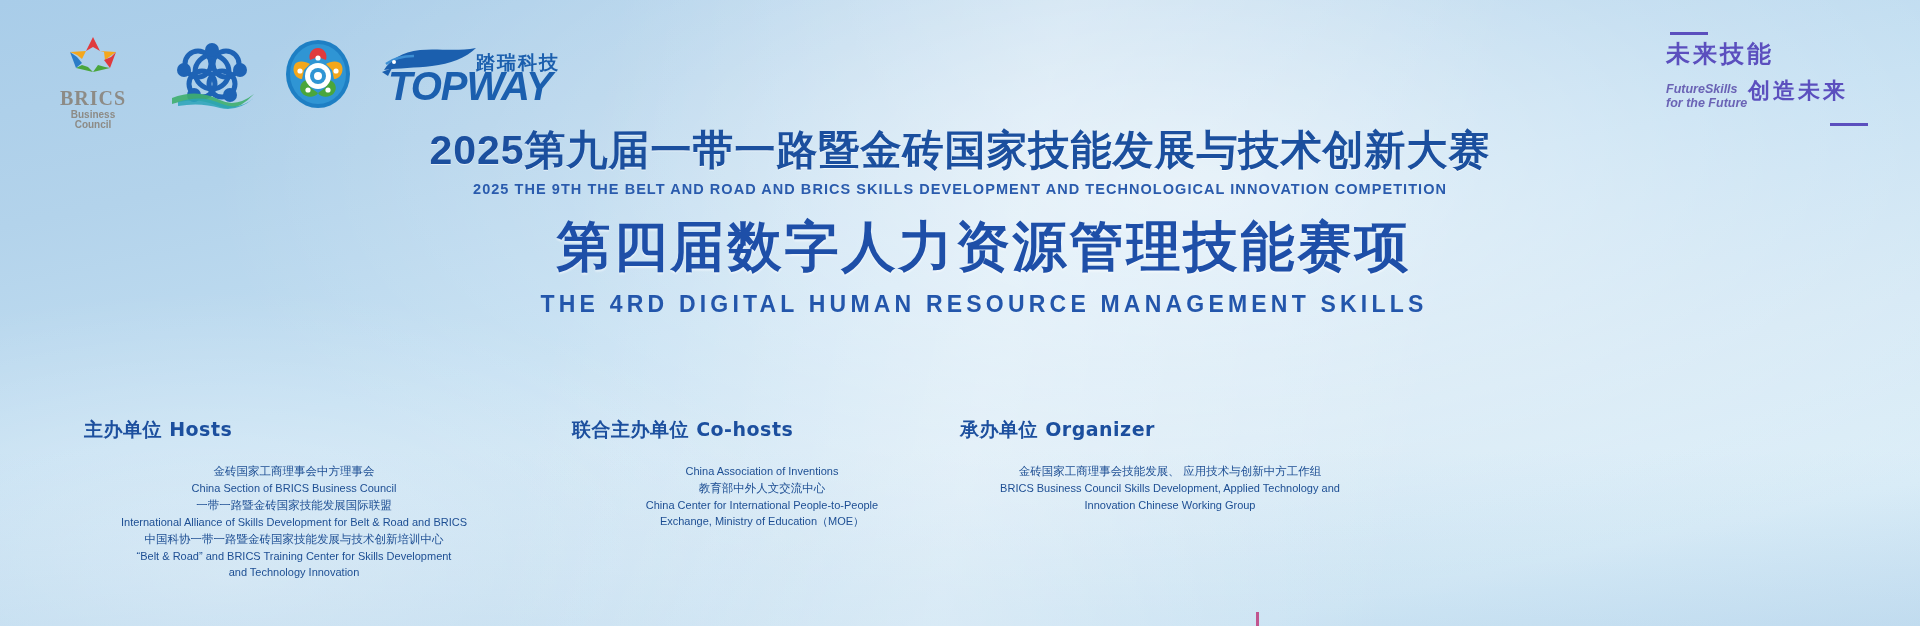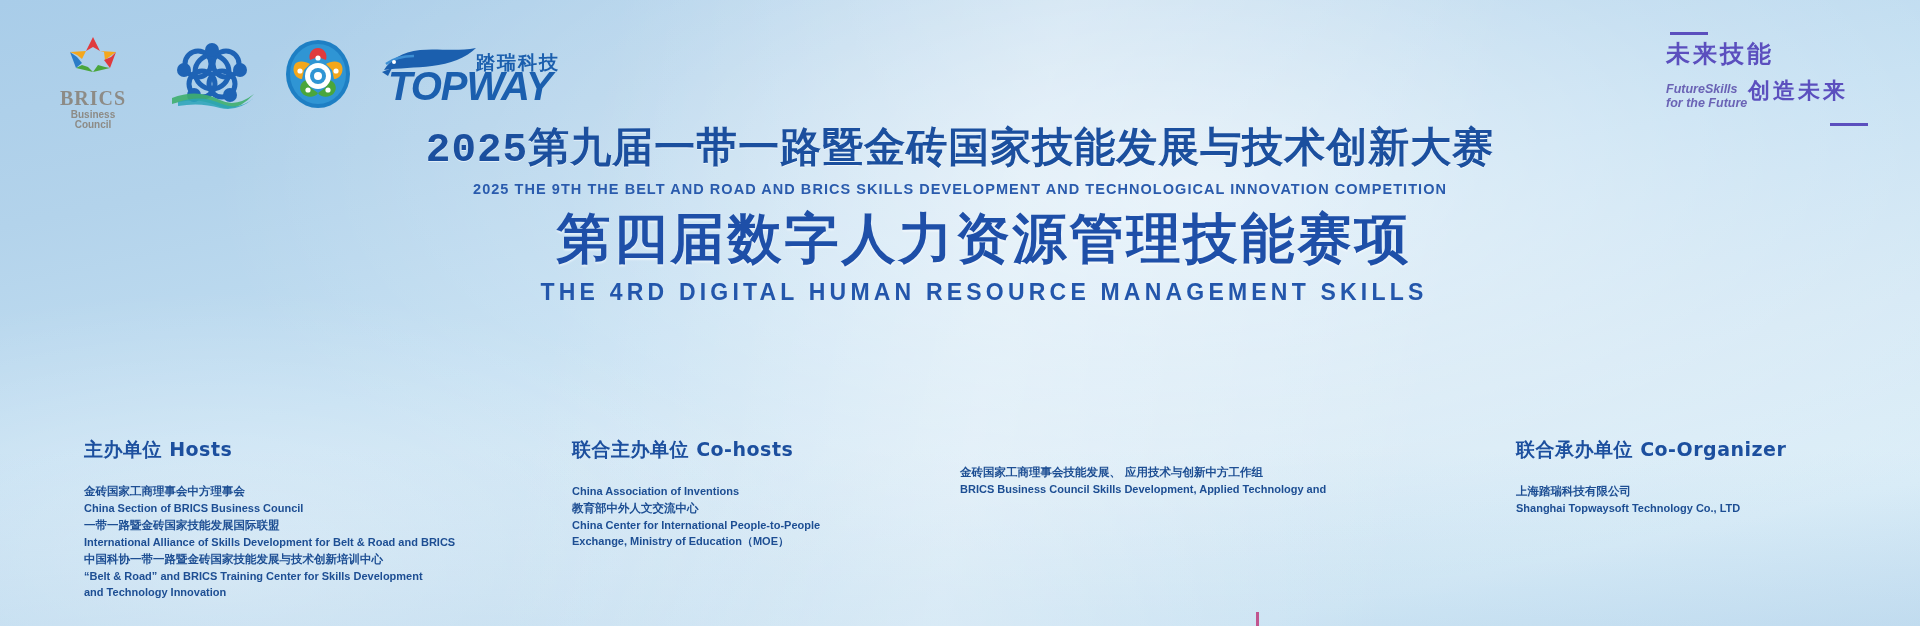--- a/index.html
+++ b/index.html
@@ -46,49 +46,49 @@
   .slogan{position:absolute;right:52px;top:30px;width:320px;height:100px;}
   .slg-rule{position:absolute;left:122px;top:2px;width:38px;height:3px;background:#5b4fbe;}
   .slg-rule2{position:absolute;right:0;bottom:4px;width:38px;height:3px;background:#5b4fbe;}
   .slg-l1{position:absolute;left:118px;top:12px;font-size:24px;font-weight:bold;color:#5b4fbe;letter-spacing:3px;font-family:"DejaVu Sans",sans-serif;line-height:1;}
   .slg-sm{position:absolute;left:118px;top:52px;font-size:12.5px;font-weight:bold;color:#6a63b5;line-height:1.15;font-family:"Liberation Sans",sans-serif;font-style:italic;}
   .slg-l2{position:absolute;left:200px;top:50px;font-size:22px;font-weight:bold;color:#5b4fbe;letter-spacing:3px;font-family:"DejaVu Sans",sans-serif;line-height:1;}
 
   
   .title-block{position:absolute;left:0;right:0;top:128px;text-align:center;}
   .t-main{
-    font-family:Liberation Mono, monospace;font-weight:bold;
+    font-family:Liberation Sans, sans-serif;font-weight:bold;
     font-size:41px;letter-spacing:1px;color:#1b4f9e;line-height:1.12;
     text-shadow:0 1px 0 rgba(255,255,255,0.55);
   }
   .t-main-en{
     font-family:"Liberation Sans",sans-serif;font-weight:bold;
     font-size:14.5px;letter-spacing:1.05px;color:#2a5bad;margin-top:7px;
   }
   .t-sub{
-    font-family:Liberation Sans, sans-serif;font-weight:bold;
-    font-size:54px;letter-spacing:3px;color:#1e4fa8;line-height:1.1;margin-top:12px;
+    font-family:Liberation Mono, monospace;font-weight:bold;
+    font-size:54px;letter-spacing:3px;color:#1e4fa8;line-height:1.1;margin-top:24px;
     text-shadow:0 2px 2px rgba(255,255,255,0.5);
     padding-left:48px;
   }
   .t-sub-en{
     font-family:"Liberation Sans",sans-serif;font-weight:bold;
     font-size:23px;letter-spacing:4.2px;color:#2356ab;margin-top:11px;padding-left:48px;
   }
 
   
-  .orgs{position:absolute;left:0;top:440px;width:1920px;height:180px;}
+  .orgs{position:absolute;left:0;top:420px;width:1920px;height:180px;}
   .col{position:absolute;top:0;}
   .col-1{left:84px;width:420px;}
   .col-2{left:572px;width:380px;}
   .col-3{left:960px;width:420px;}
   .col-4{left:1516px;width:400px;}
   .col-head{font-family:"DejaVu Sans",sans-serif;font-weight:bold;font-size:19px;color:#1c4f9e;letter-spacing:0.5px;line-height:1;}
   .col-body{margin-top:24px;}
-  .ln{font-weight:bold;line-height:1.5;color:#1d4e93;}
+  .ln{font-weight:normal;line-height:1.5;color:#1d4e93;text-align:center;}
   .ln.cn{font-family:"DejaVu Sans",sans-serif;font-size:11.5px;}
   .ln.en{font-family:"Liberation Sans",sans-serif;font-size:11px;}
 
   .tick{position:absolute;left:1256px;bottom:0;width:3px;height:14px;background:#c1558f;}
 </style>
 </head>
 <body>
 
 <div class="banner">
   <div class="sheen"></div>
@@ -208,32 +208,27 @@
       </div>
       <div class="col-body">
         <div class="ln en">China Association of Inventions</div>
         <div class="ln cn">教育部中外人文交流中心</div>
         <div class="ln en">China Center for International People-to-People</div>
         <div class="ln en">Exchange, Ministry of Education（MOE）</div>
       </div>
     </div>
 
     <div class="col col-3">
+      <div class="col-head">
+        <span>承办单位</span>
+        <span>Organizer</span>
+      </div>
       <div class="col-body">
         <div class="ln cn">金砖国家工商理事会技能发展、 应用技术与创新中方工作组</div>
         <div class="ln en">BRICS Business Council Skills Development, Applied Technology and</div>
-      </div>
-    </div>
-
-    <div class="col col-4">
-      <div class="col-head">
-        <span>联合承办单位</span>
-        <span>Co-Organizer</span>
-      </div>
-      <div class="col-body">
-        <div class="ln cn">上海踏瑞科技有限公司</div>
-        <div class="ln en">Shanghai Topwaysoft Technology Co., LTD</div>
-      </div>
-    </div>
+        <div class="ln en">Innovation Chinese Working Group</div>
+      </div>
+    </div>
+
   </div>
 
   <div class="tick"></div>
 </div>
 
 </body></html>

